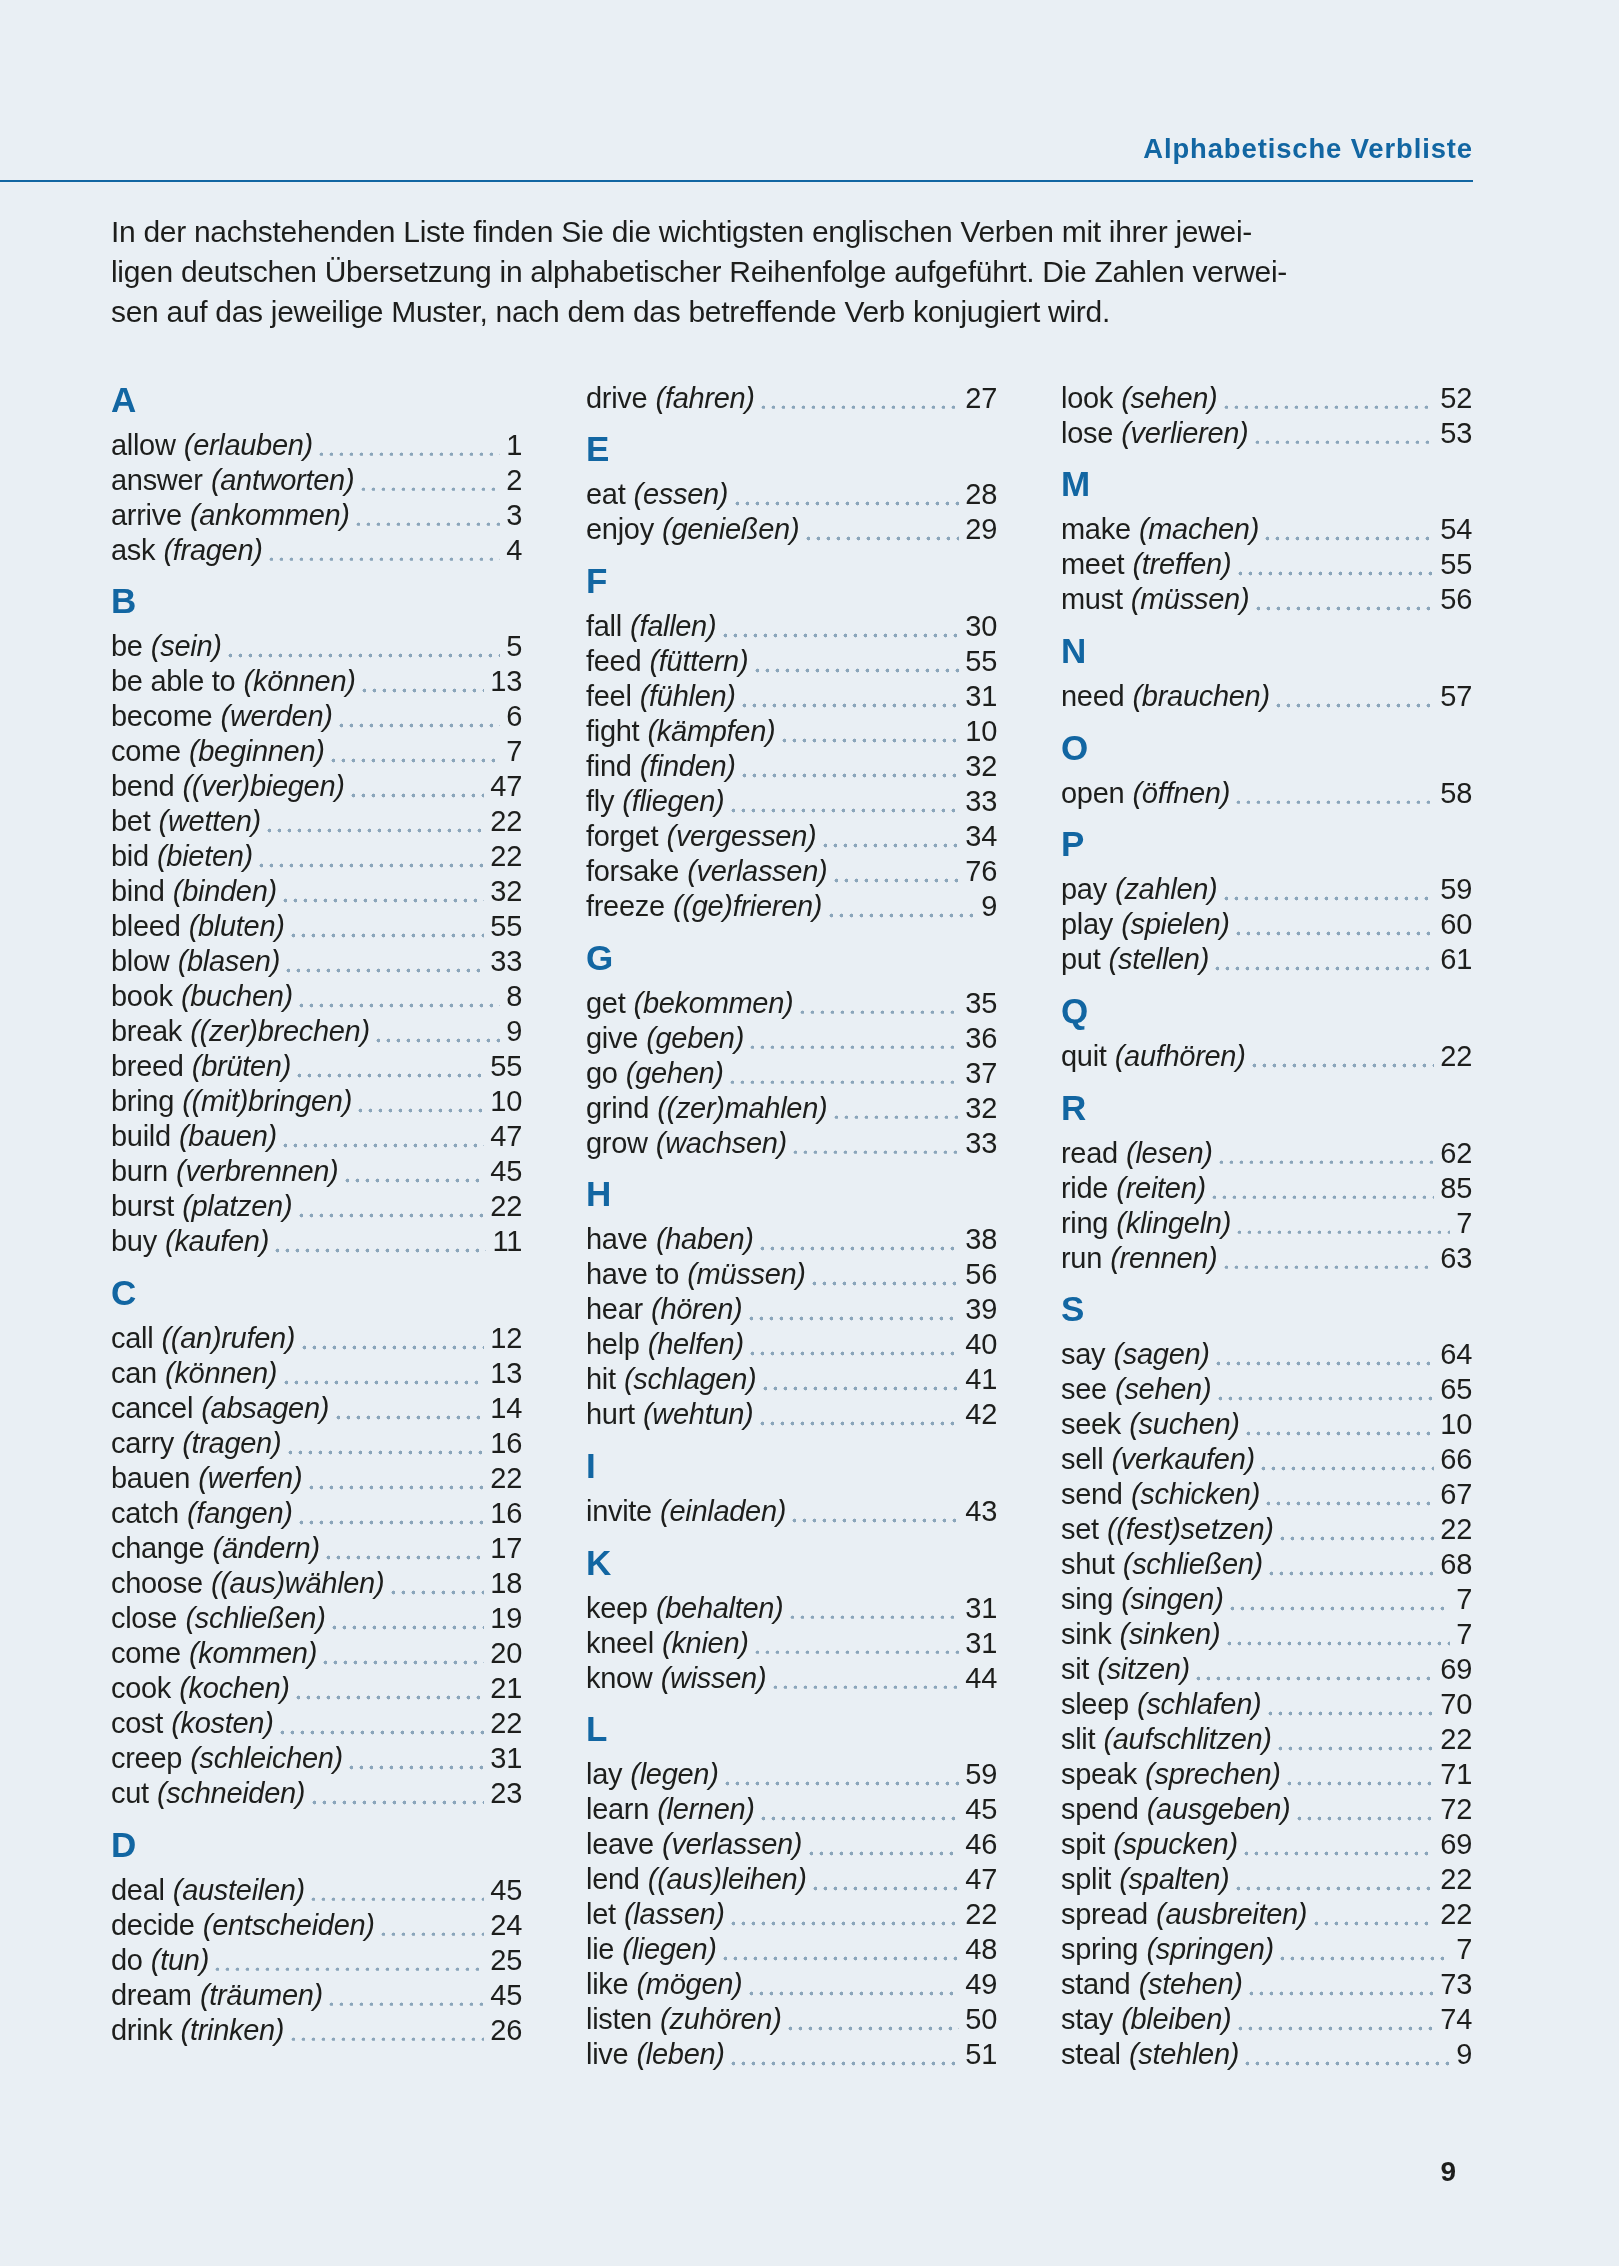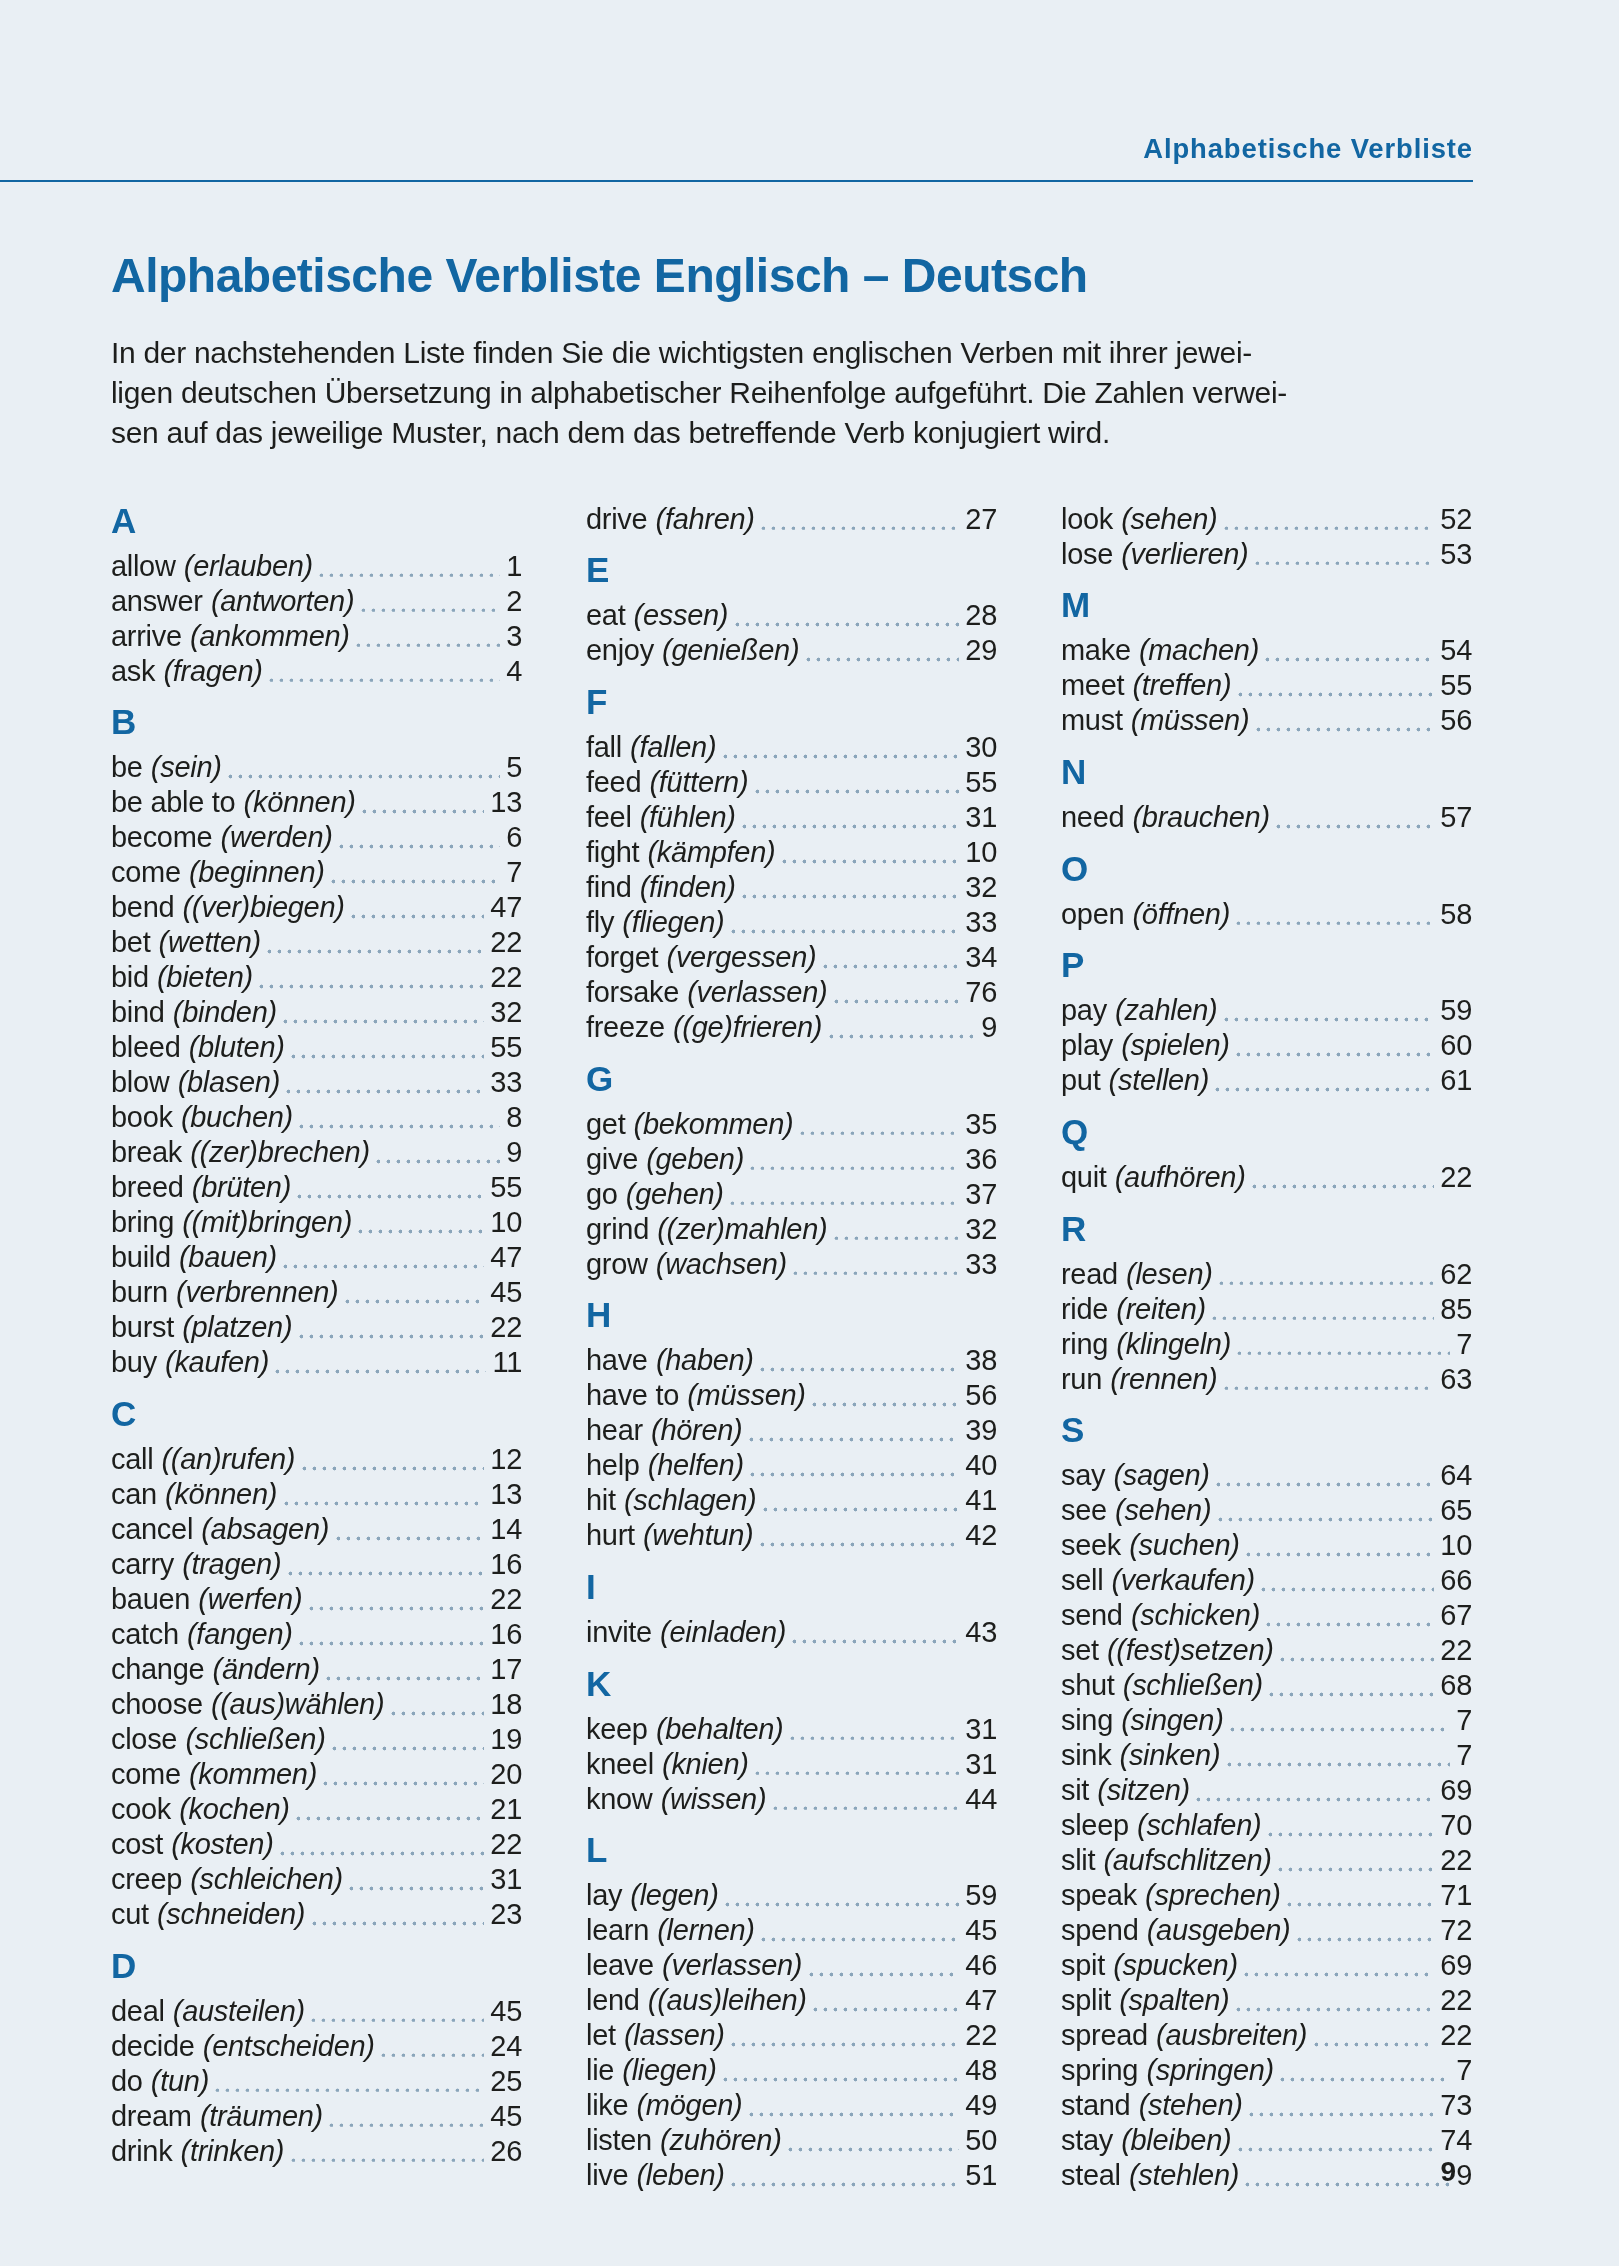--- a/index.html
+++ b/index.html
@@ -89,21 +89,20 @@
     font-size:28px;
     font-weight:bold;
   }
 </style>
 </head>
 <body>
 
 <div class="page">
   <div class="running-head">Alphabetische Verbliste</div>
   <div class="header-rule"></div>
-  <h1 class="page-title">Alphabetische Verbliste Englisch – Deutsch</h1>
   <div class="intro">
     <div>In der nachstehenden Liste finden Sie die wichtigsten englischen Verben mit ihrer jewei-</div>
     <div>ligen deutschen Übersetzung in alphabetischer Reihenfolge aufgeführt. Die Zahlen verwei-</div>
     <div>sen auf das jeweilige Muster, nach dem das betreffende Verb konjugiert wird.</div>
   </div>
   <div class="columns">
       <div class="column">
         <div class="letter">A</div>
         <div class="entry">
           <span class="verb">allow</span>

